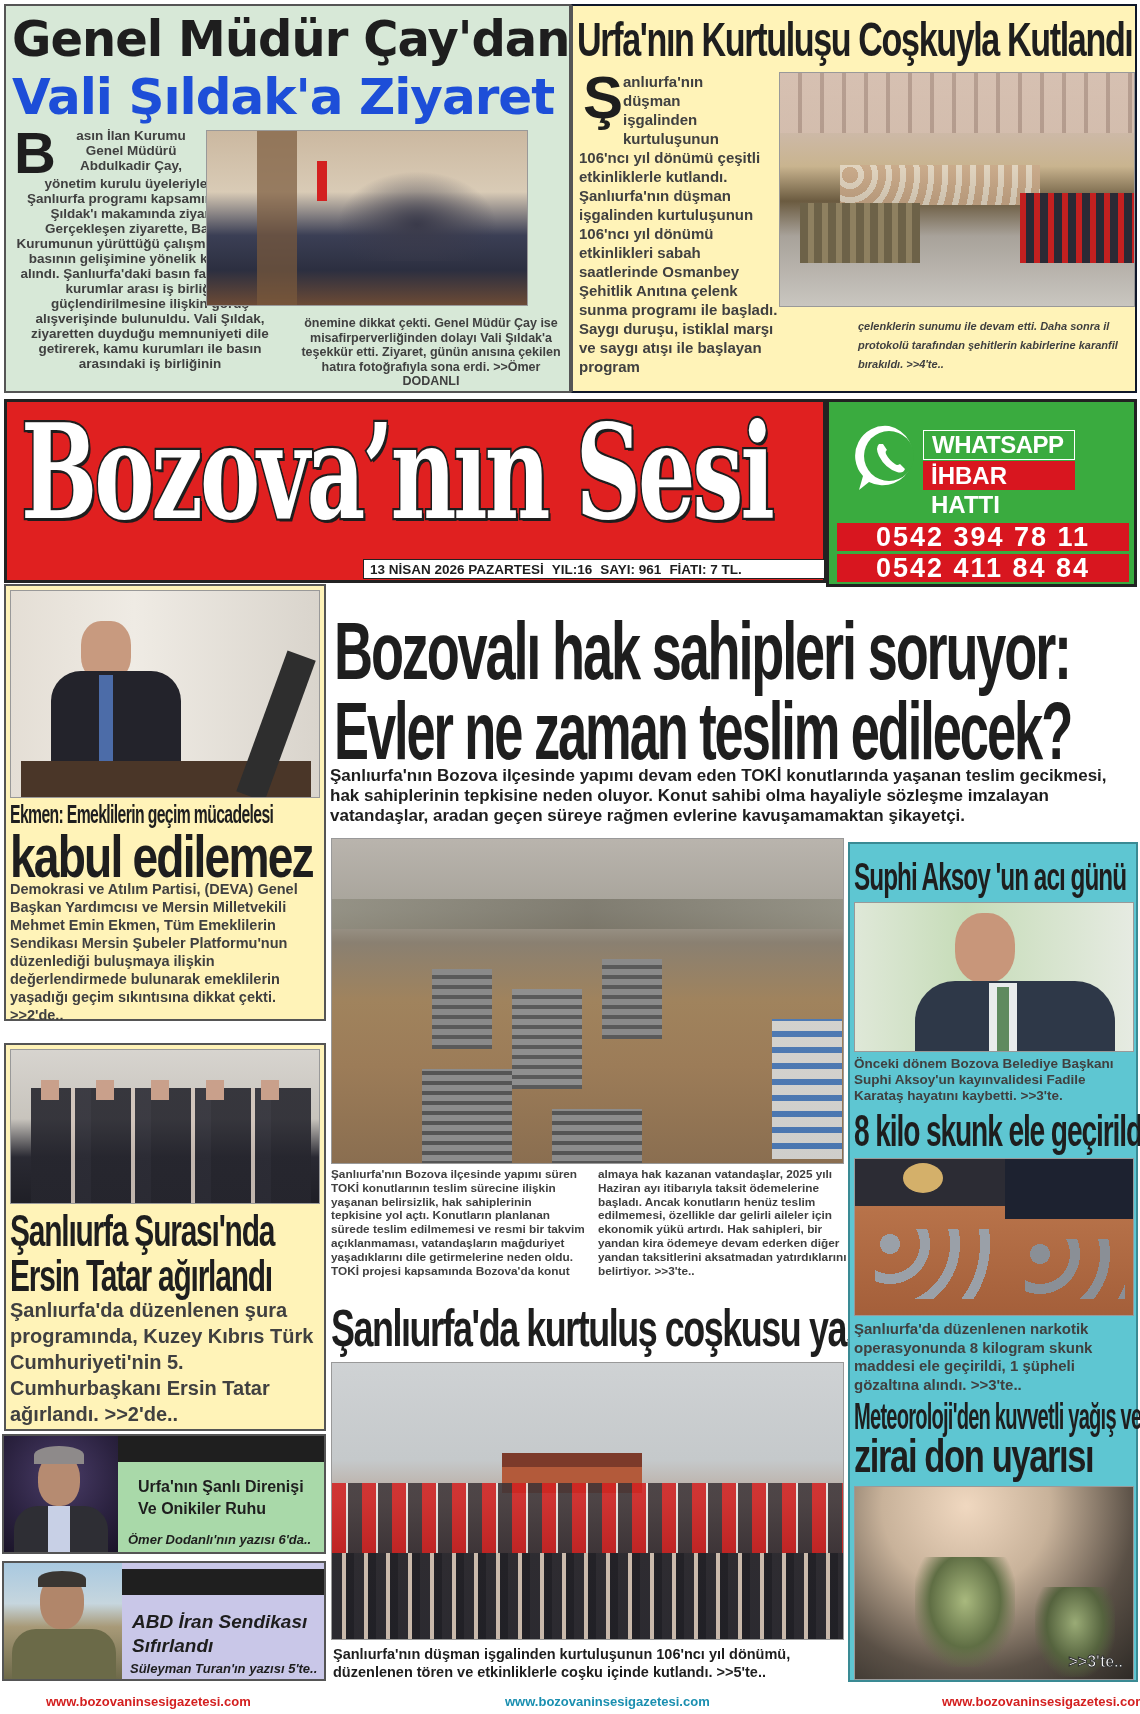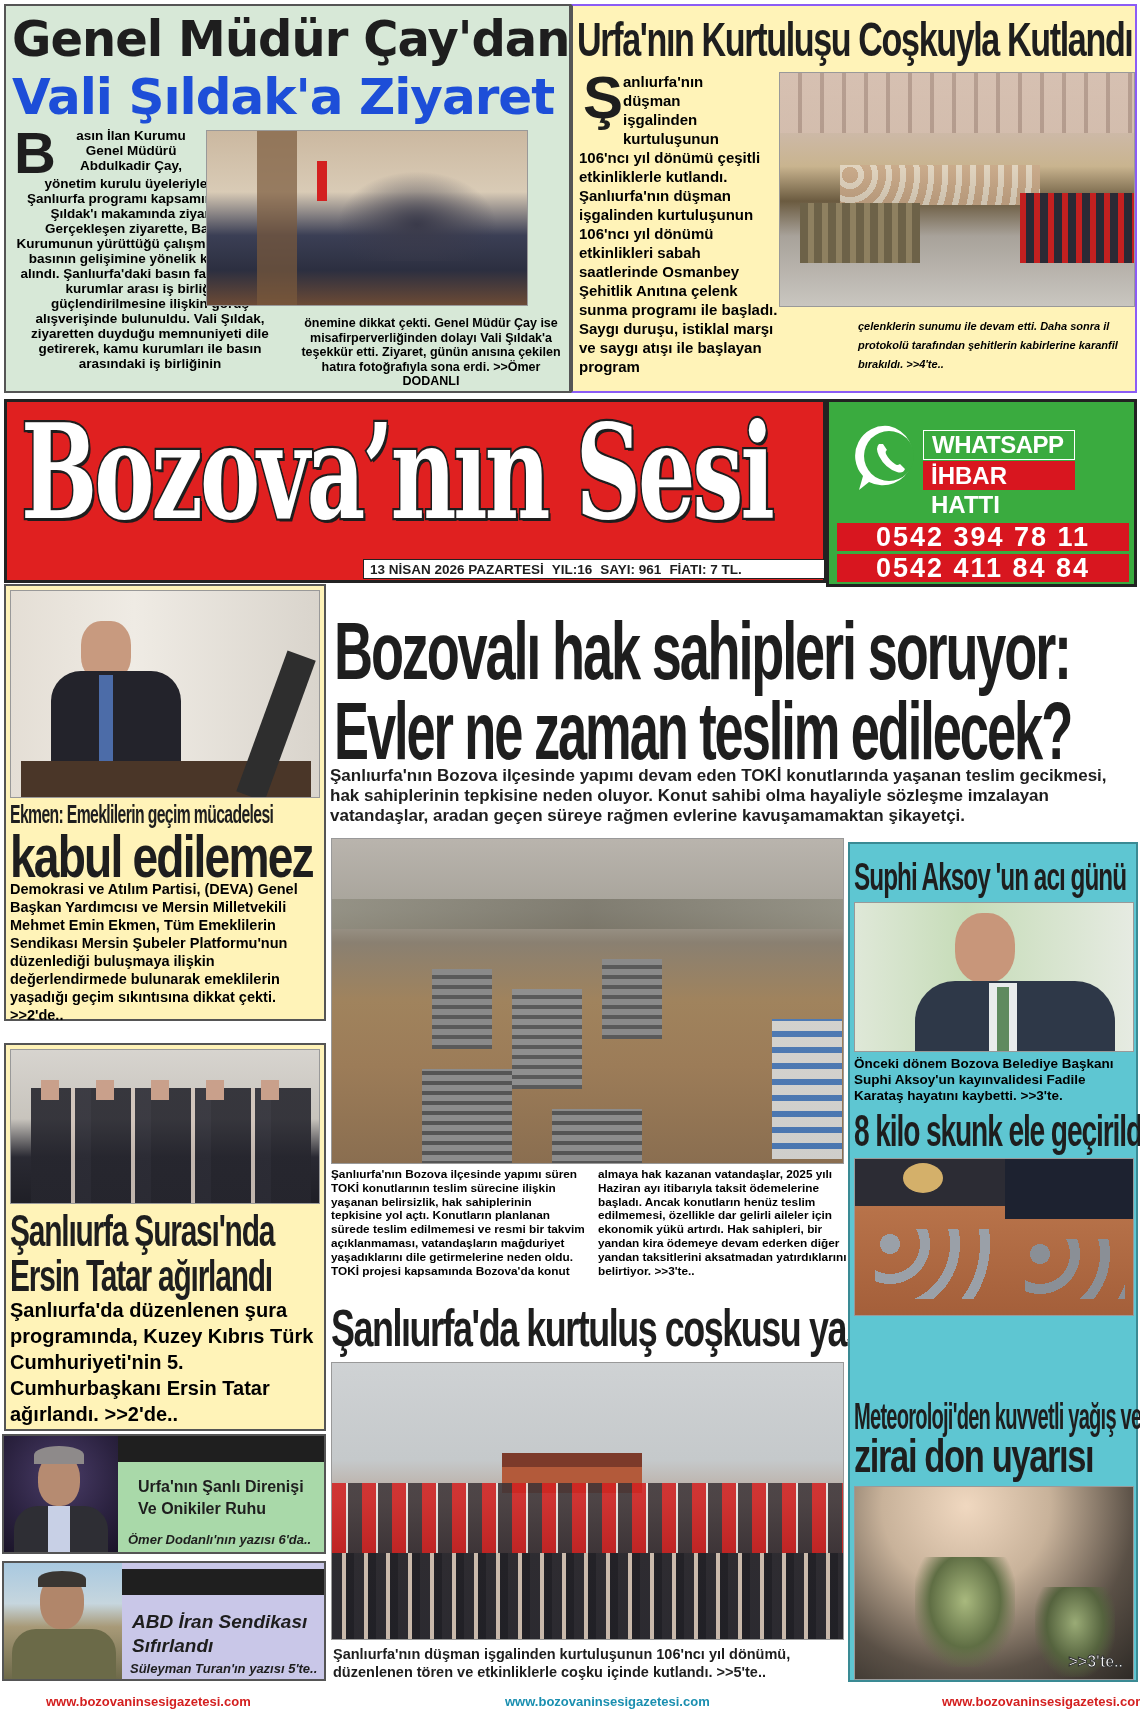--- a/index.html
+++ b/index.html
@@ -1,25 +1,25 @@
 <!DOCTYPE html>
 <html><head>
 <meta charset="utf-8">
 <style>
   * { box-sizing: border-box; margin: 0; padding: 0; }
   html, body { width: 1140px; height: 1714px; background: #ffffff; overflow: hidden; }
   body { position: relative; font-family: "Liberation Sans", "DejaVu Sans", sans-serif; color: #1e1e1e; }
   .abs { position: absolute; }
   .condensed { font-family: "Liberation Sans Narrow", "Liberation Sans", sans-serif; font-weight: 700; letter-spacing: -0.04em; transform-origin: left top; white-space: nowrap; }
   .photo { position: absolute; overflow: hidden; border: 1px solid #999; }
-  .body-text { font-weight: 700; color: #000000; line-height: 1.12; }
+  .body-text { font-weight: 700; color: #404040; line-height: 1.12; }
 
   
   #top-left { left: 4px; top: 4px; width: 567px; height: 389px; background: #d7e8d7; border: 2px solid #555; text-align: center; }
-  #top-right { left: 571px; top: 4px; width: 566px; height: 389px; background: #fff3b8; border: 2px solid #8b5cf6; border-left: 2px solid #555; }
+  #top-right { left: 571px; top: 4px; width: 566px; height: 389px; background: #fff3b8; border: 2px solid #0f172a; border-left: 2px solid #555; }
 
   
   #masthead { left: 4px; top: 399px; width: 822px; height: 184px; background: #e02020; border: 3px solid #222; }
   #whatsapp { left: 826px; top: 399px; width: 311px; height: 188px; background: #3aab3f; border: 3px solid #222; }
 
   
   #left-col-top { left: 4px; top: 584px; width: 322px; height: 437px; background: #fff3b8; border: 2px solid #555; }
   #left-col-mid { left: 4px; top: 1043px; width: 322px; height: 388px; background: #fff3b8; border: 2px solid #555; }
   #op1 { left: 2px; top: 1434px; width: 324px; height: 120px; background: #a9d9a9; border: 2px solid #555; }
   #op2 { left: 2px; top: 1561px; width: 324px; height: 120px; background: #c9c7e8; border: 2px solid #555; }
@@ -181,20 +181,21 @@
   </div>
   <div class="abs body-text" style="left:4px; top:212px; width:284px; font-size:13.5px; line-height:16px;">Önceki dönem Bozova Belediye Başkanı Suphi Aksoy'un kayınvalidesi Fadile Karataş hayatını kaybetti. &gt;&gt;3'te.</div>
 
   <div class="abs condensed" style="left:4px; top:262px; font-size:44px; color:#1e1e1e; transform:scaleX(0.64);">8 kilo skunk ele geçirildi</div>
   <div class="photo" style="left:4px; top:314px; width:280px; height:158px; background: linear-gradient(180deg,#2c2c34 0%,#2c2c34 30%,#b8734a 30%,#a45f3a 100%);">
     <div class="abs" style="left:48px;top:4px;width:40px;height:30px;background:#d4b06a;border-radius:50%;"></div>
     <div class="abs" style="left:150px;top:0;width:130px;height:60px;background:#1d2230;"></div>
     <div class="abs" style="left:20px;top:70px;width:120px;height:70px;background:repeating-radial-gradient(circle at 15px 15px,#9aa0a8 0 10px,transparent 10px 30px);"></div>
     <div class="abs" style="left:170px;top:80px;width:100px;height:60px;background:repeating-radial-gradient(circle at 15px 15px,#8a8f96 0 10px,transparent 10px 30px);"></div>
   </div>
+  <div class="abs body-text" style="left:4px; top:476px; width:284px; font-size:15px; line-height:18.5px;">Şanlıurfa'da düzenlenen narkotik operasyonunda 8 kilogram skunk maddesi ele geçirildi, 1 şüpheli gözaltına alındı. &gt;&gt;3'te..</div>
 
   <div class="abs condensed" style="left:4px; top:552px; font-size:36px; color:#1e1e1e; transform:scaleX(0.56);">Meteoroloji'den kuvvetli yağış ve</div>
   <div class="abs condensed" style="left:4px; top:585px; font-size:46px; color:#1e1e1e; transform:scaleX(0.75);">zirai don uyarısı</div>
   <div class="photo" style="left:4px; top:642px; width:280px; height:194px; background: radial-gradient(circle at 40% 10%, #f0d8c0 0%, #c8b29a 35%, #5a5046 70%, #2e2a26 100%);">
     <div class="abs" style="left:60px;top:70px;width:100px;height:110px;background:radial-gradient(ellipse at 50% 40%,#a9b97e 0%,#5f6e44 50%,transparent 75%);"></div>
     <div class="abs" style="left:180px;top:100px;width:80px;height:90px;background:radial-gradient(ellipse at 50% 40%,#9aab76 0%,#55633e 50%,transparent 75%);"></div>
     <div class="abs" style="right:10px; bottom:8px; font-size:16px; font-weight:700; color:#ffffff; -webkit-text-stroke:1px #333;">&gt;&gt;3'te..</div>
   </div>
 </div>
 

